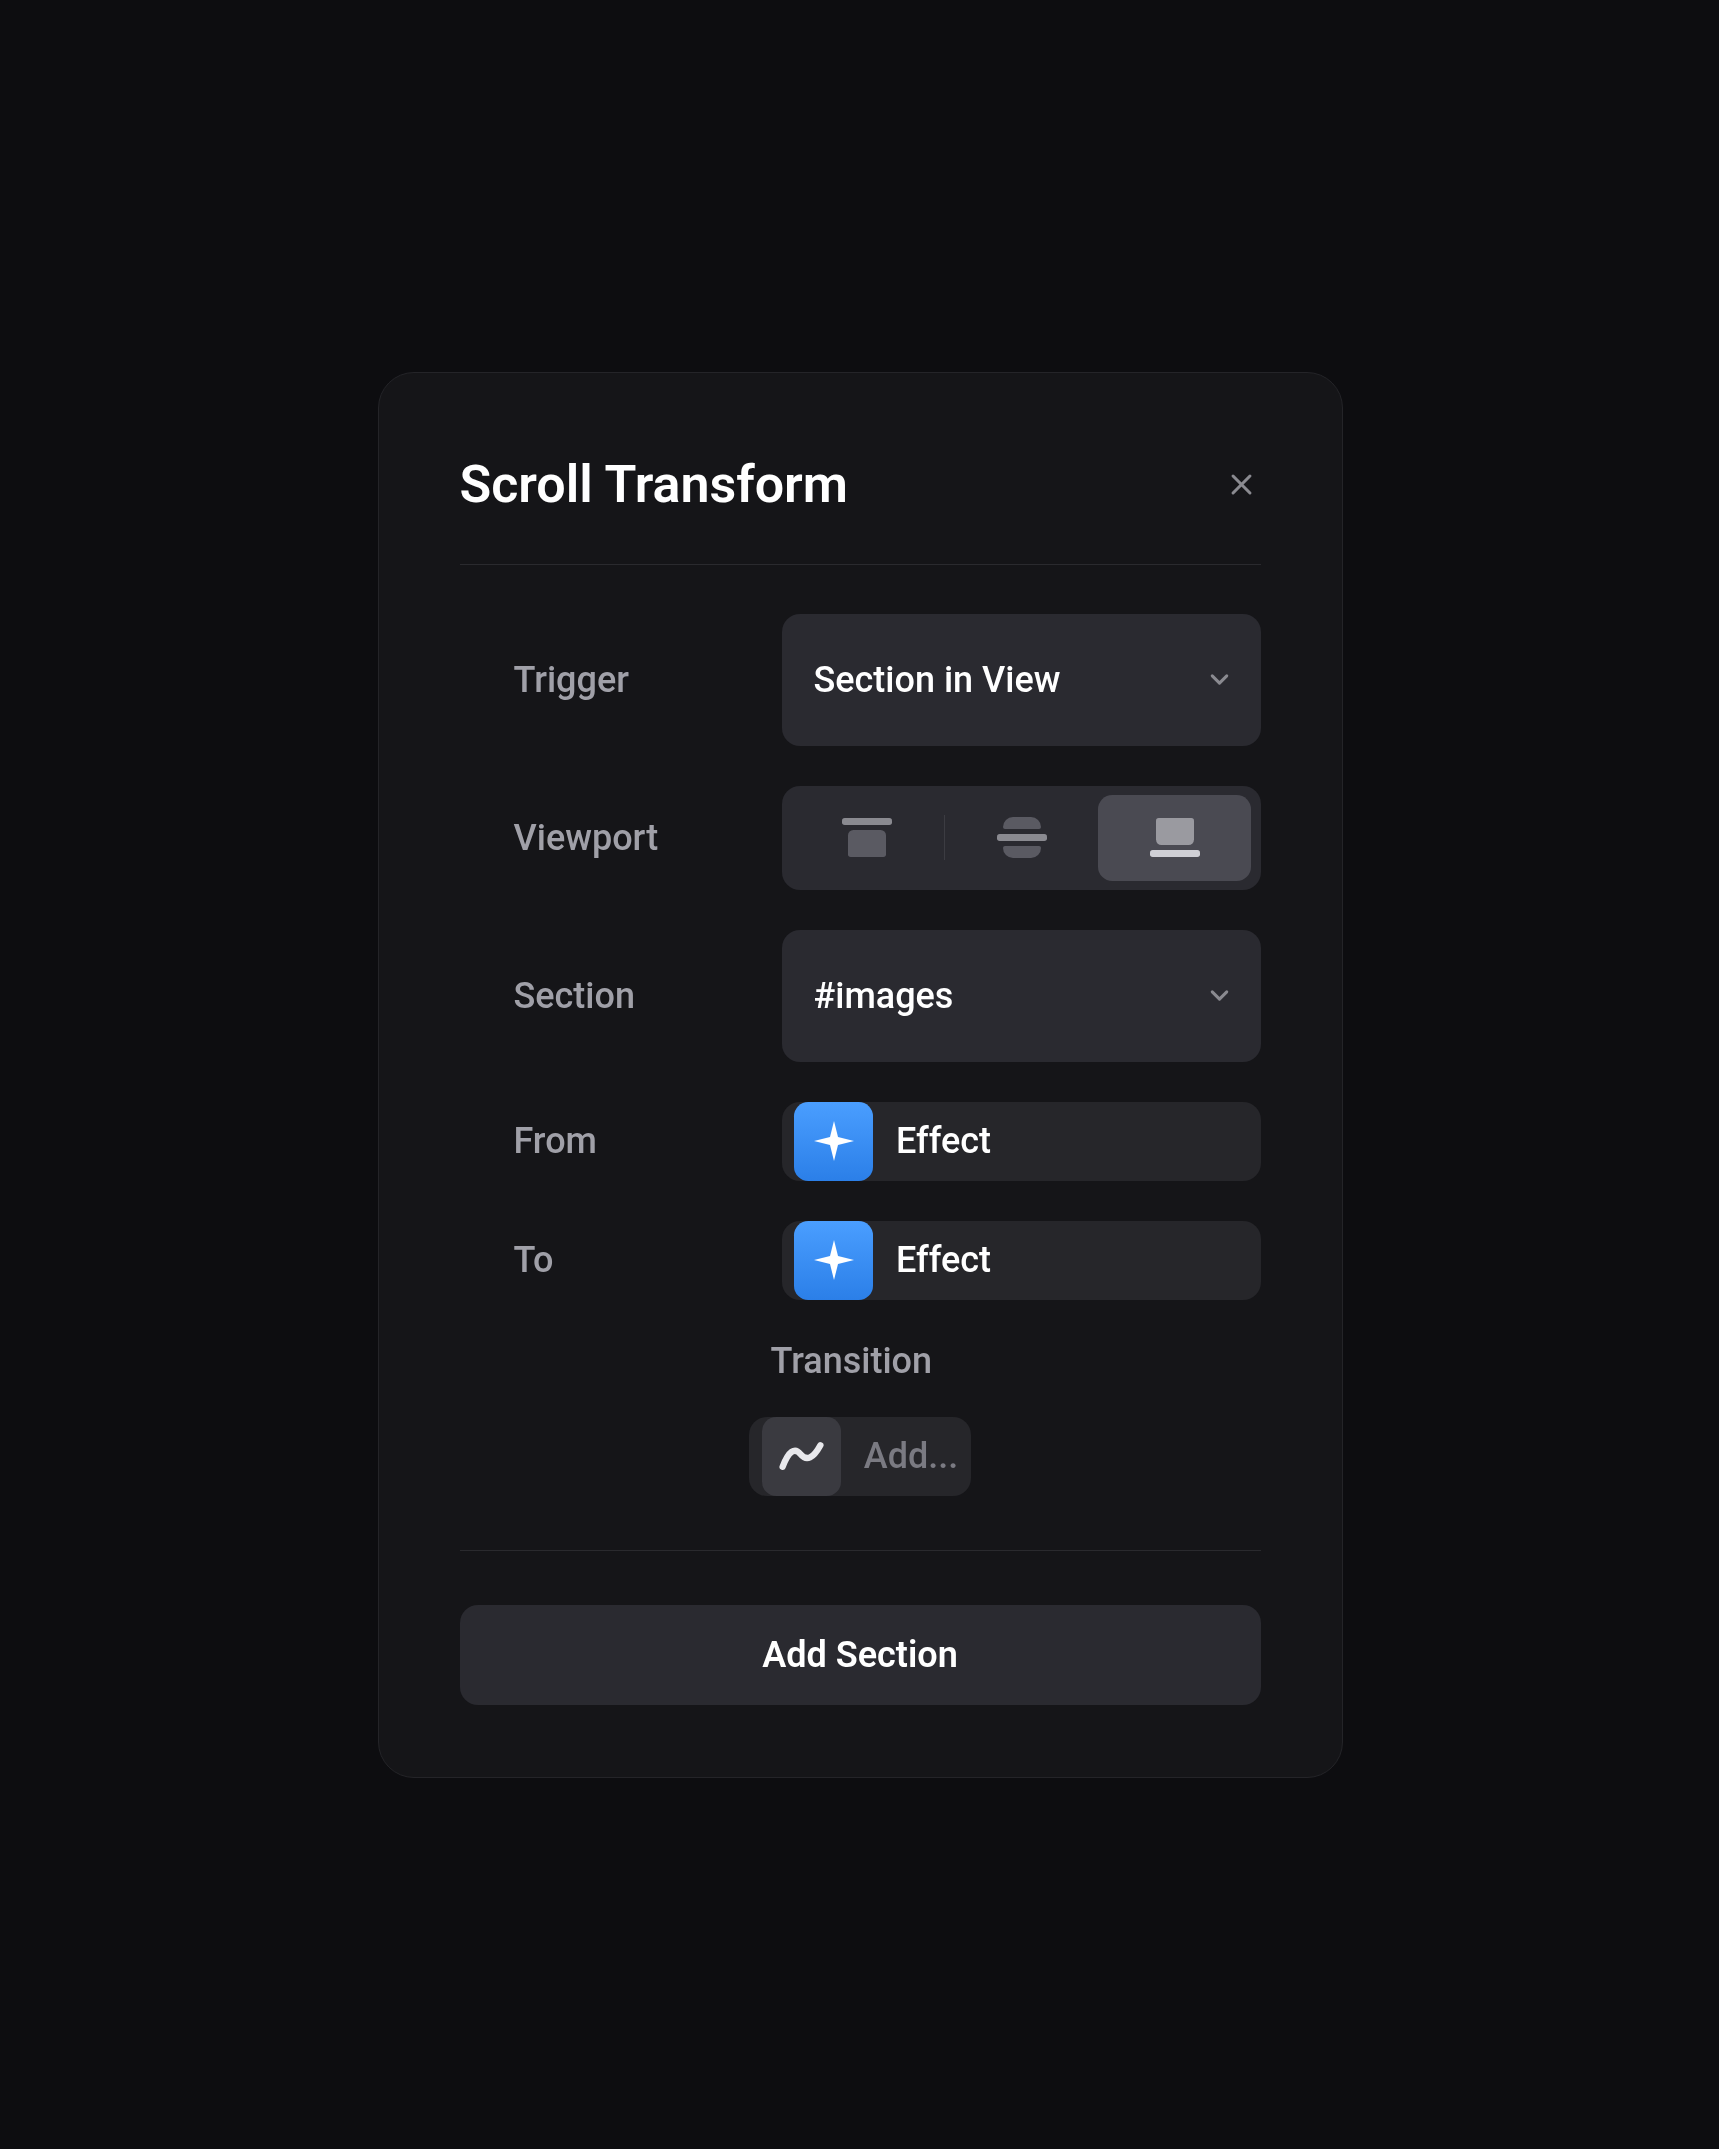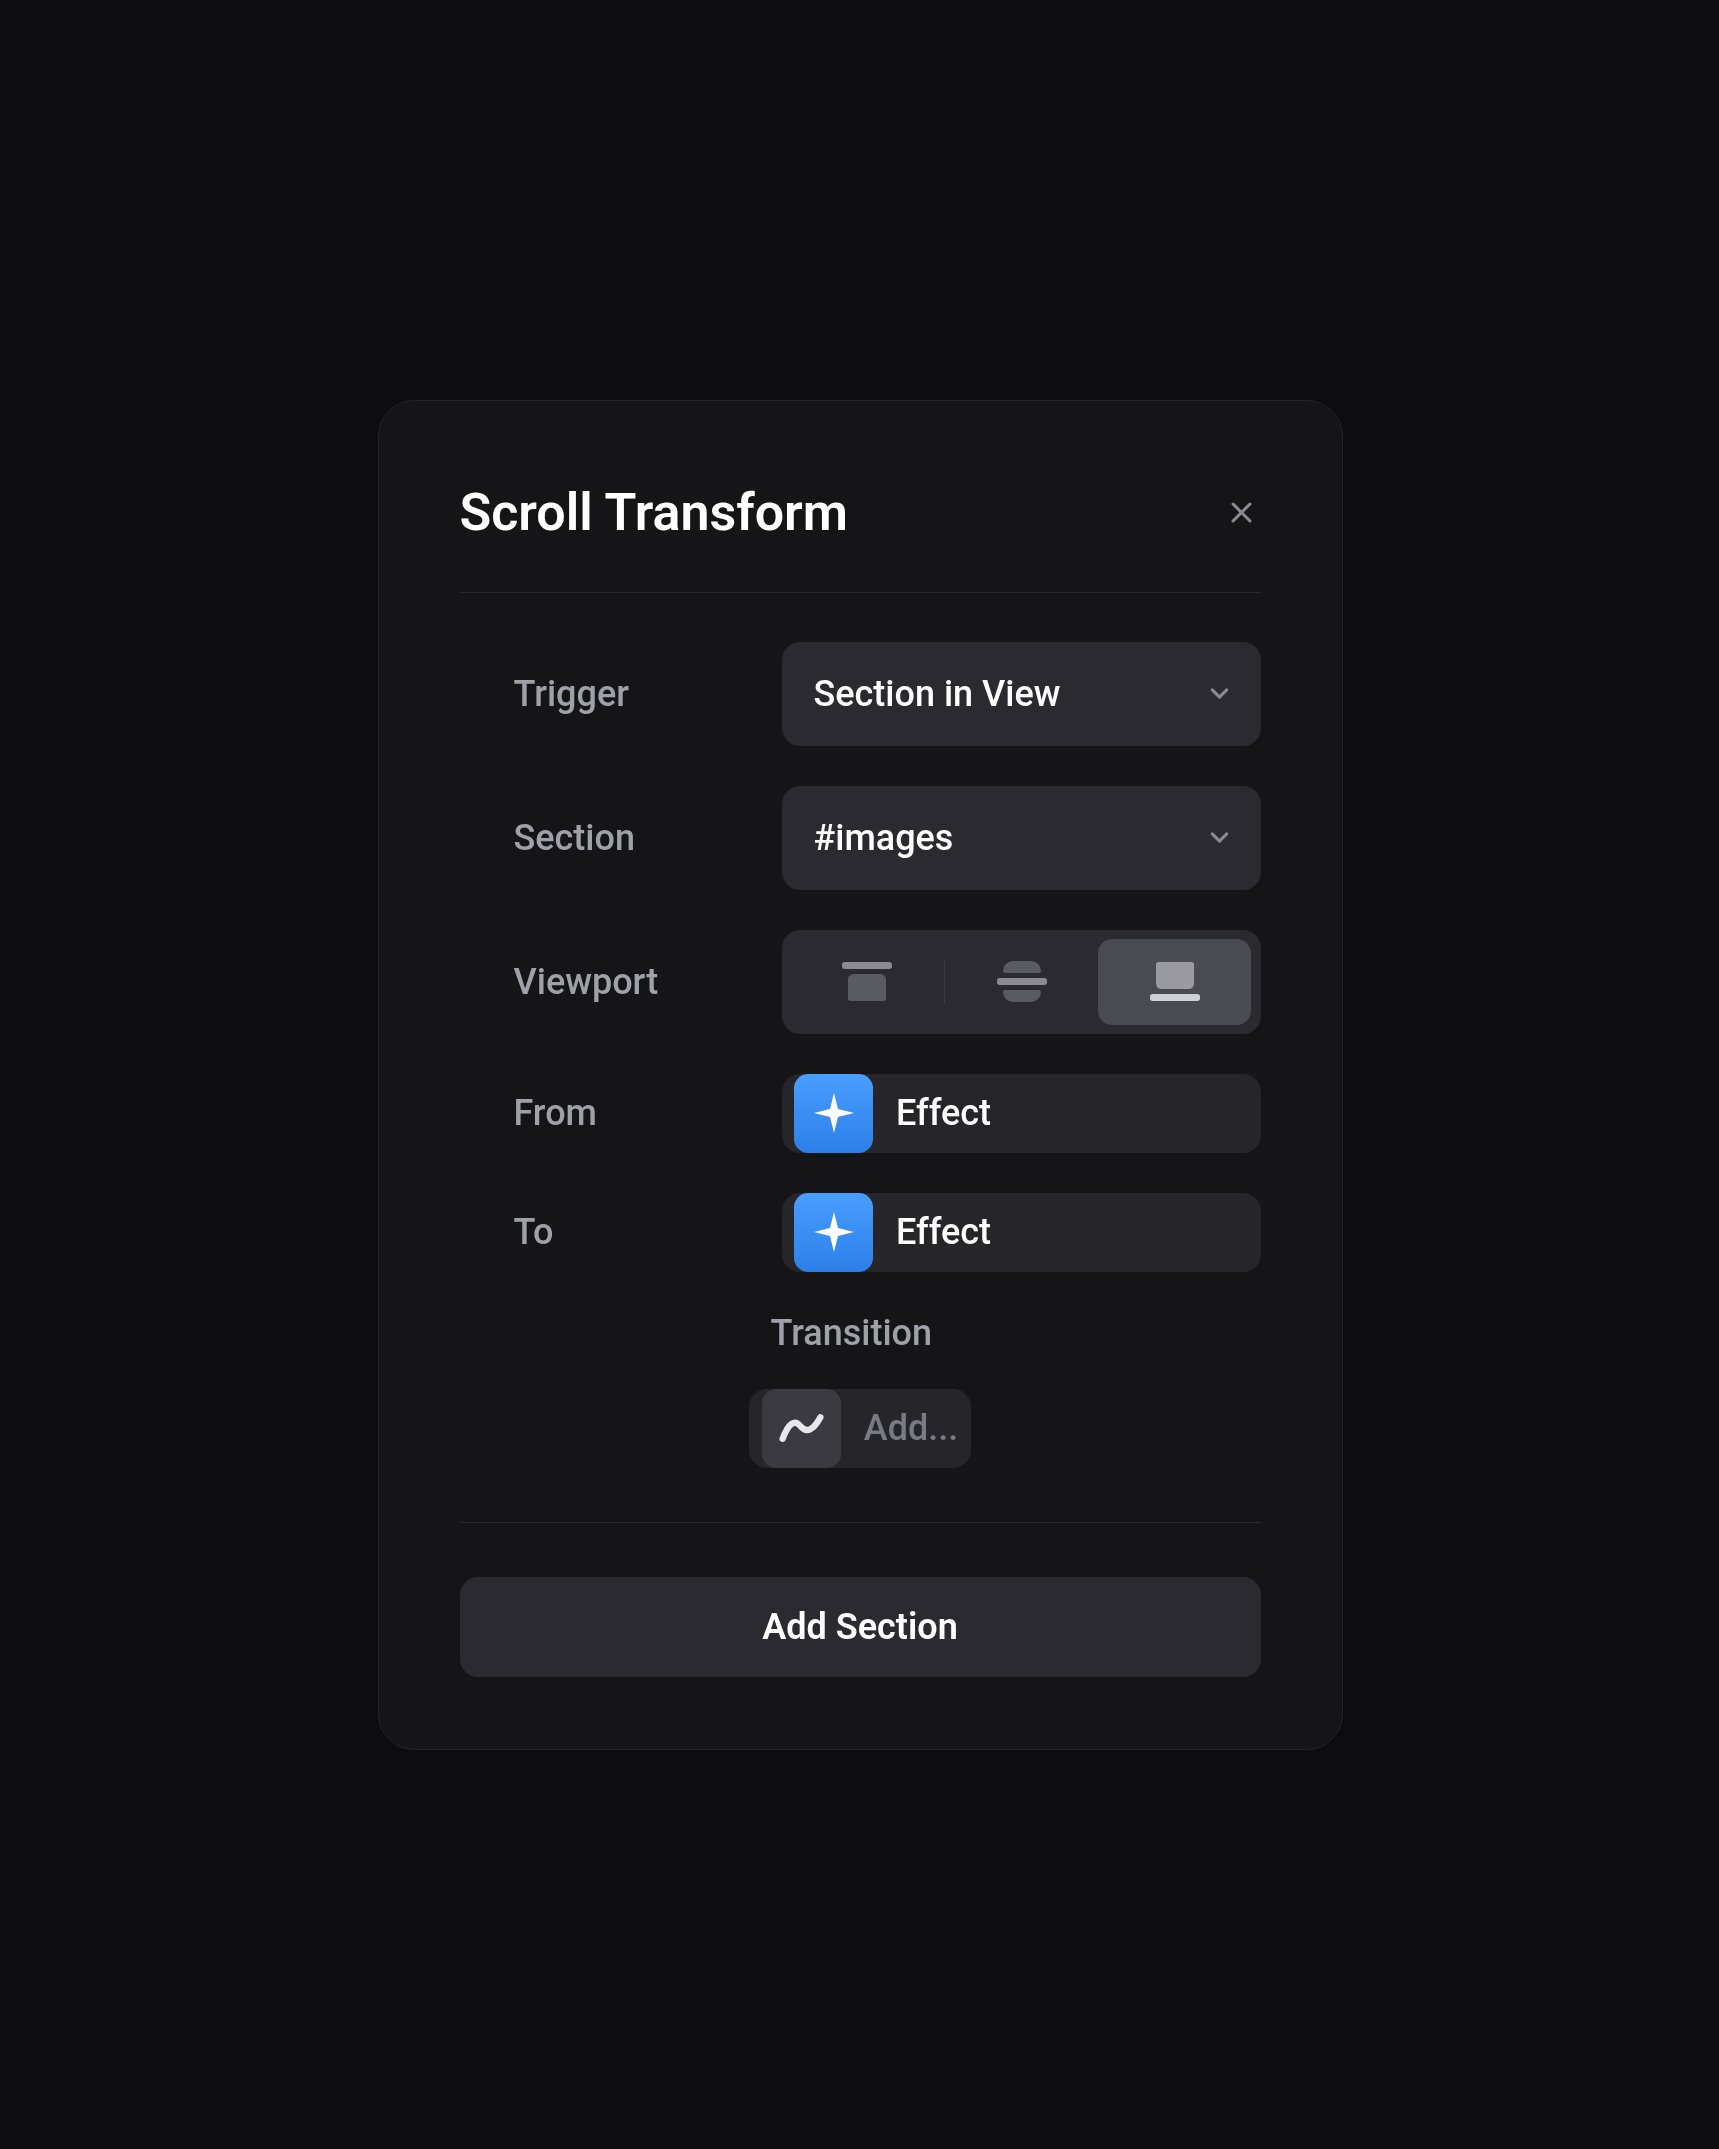--- a/index.html
+++ b/index.html
@@ -77,21 +77,21 @@
       padding-left: 54px;
     }
     
     .form-control {
       flex: 1;
     }
     
     .select-field {
       background-color: #2a2a30;
       border-radius: 18px;
-      height: 104px;
+      height: 132px;
       display: flex;
       align-items: center;
       justify-content: space-between;
       padding: 0 27px 0 32px;
       cursor: pointer;
     }
     
     .select-value {
       color: #ffffff;
       font-size: 36px;
@@ -307,32 +307,20 @@
         <div class="select-field">
           <span class="select-value">Section in View</span>
           <svg class="chevron-icon" viewBox="0 0 24 24" fill="none" stroke="currentColor" stroke-width="2.5" stroke-linecap="round" stroke-linejoin="round">
             <polyline points="6 9 12 15 18 9"></polyline>
           </svg>
         </div>
       </div>
     </div>
 
     <div class="form-row">
-      <div class="form-label">Section</div>
-      <div class="form-control">
-        <div class="select-field">
-          <span class="select-value">#images</span>
-          <svg class="chevron-icon" viewBox="0 0 24 24" fill="none" stroke="currentColor" stroke-width="2.5" stroke-linecap="round" stroke-linejoin="round">
-            <polyline points="6 9 12 15 18 9"></polyline>
-          </svg>
-        </div>
-      </div>
-    </div>
-
-    <div class="form-row">
       <div class="form-label">Viewport</div>
       <div class="form-control">
         <div class="segmented-control">
           <div class="segment">
             <div class="viewport-icon-top">
               <div class="bar"></div>
               <div class="box"></div>
             </div>
           </div>
           <div class="segment-divider"></div>
@@ -347,20 +335,32 @@
             <div class="viewport-icon-bottom">
               <div class="box"></div>
               <div class="bar"></div>
             </div>
           </div>
         </div>
       </div>
     </div>
 
     <div class="form-row">
+      <div class="form-label">Section</div>
+      <div class="form-control">
+        <div class="select-field">
+          <span class="select-value">#images</span>
+          <svg class="chevron-icon" viewBox="0 0 24 24" fill="none" stroke="currentColor" stroke-width="2.5" stroke-linecap="round" stroke-linejoin="round">
+            <polyline points="6 9 12 15 18 9"></polyline>
+          </svg>
+        </div>
+      </div>
+    </div>
+
+    <div class="form-row">
       <div class="form-label">From</div>
       <div class="form-control">
         <div class="effect-field">
           <div class="effect-icon-box">
             <svg class="sparkle-icon" viewBox="0 0 24 24">
               <path d="M12 2 L14 10 L22 12 L14 14 L12 22 L10 14 L2 12 L10 10 Z"></path>
             </svg>
           </div>
           <span class="effect-label">Effect</span>
         </div>

